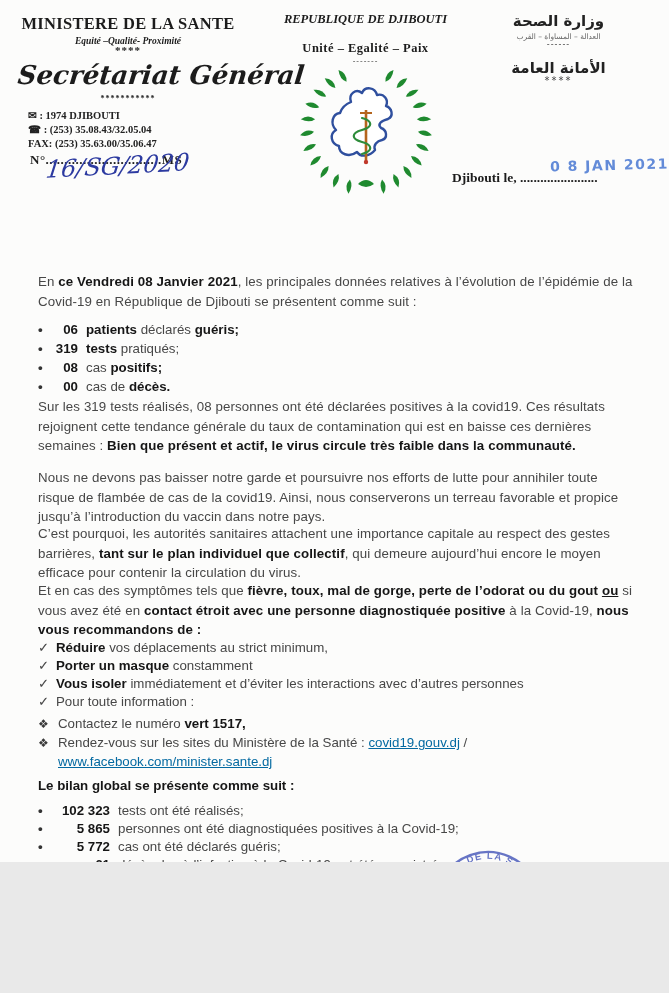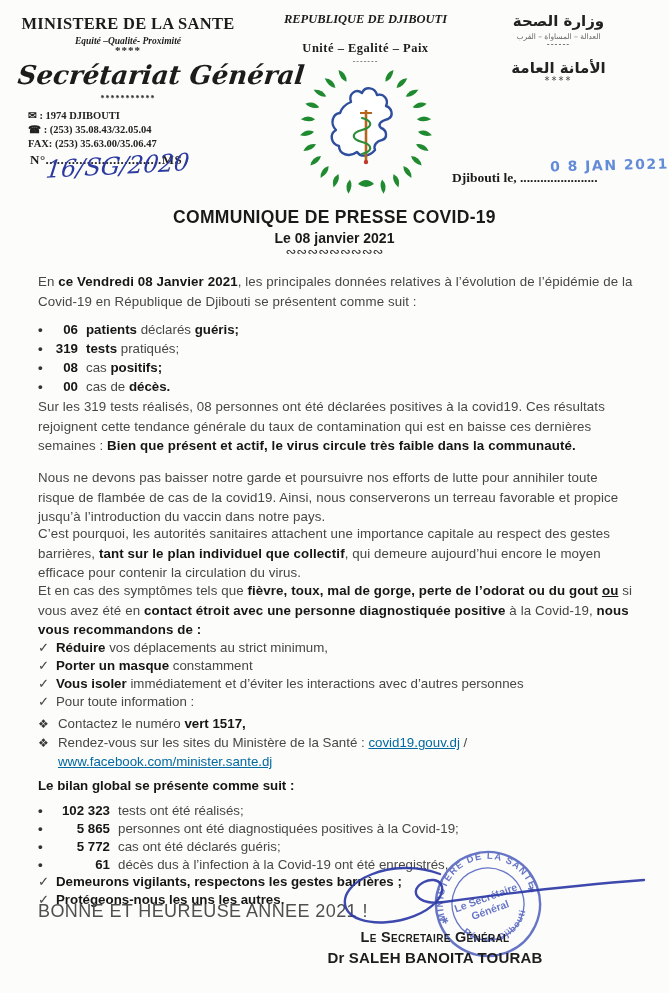--- a/index.html
+++ b/index.html
@@ -1,16 +1,16 @@
 <!DOCTYPE html>
 <html><head>
 <meta charset="utf-8">
 <style>
   html,body{margin:0;padding:0;background:#e9e9e9;}
-  .page{position:relative;width:669px;height:993px;background:#fcfcfb;overflow:hidden;
+  .page{position:relative;width:669px;height:862px;background:#fcfcfb;overflow:hidden;
         font-family:"Liberation Sans",sans-serif;color:#474747;}
   .abs{position:absolute;}
   
   .h-left{left:18px;top:14px;width:220px;text-align:center;color:#1c1c1c;}
   .h-ministry{font-family:"Liberation Serif",serif;font-weight:bold;font-size:16.5px;letter-spacing:.3px;}
   .h-motto{font-family:"Liberation Serif",serif;font-style:italic;font-weight:bold;font-size:9.5px;margin-top:2px;}
   .h-stars{font-family:"Liberation Serif",serif;font-weight:bold;font-size:11px;letter-spacing:1px;line-height:8px;}
   .h-script{font-family:"DejaVu Serif",serif;font-style:italic;font-weight:bold;font-size:26px;
             transform:skewX(-6deg);margin-top:6px;white-space:nowrap;}
   .h-div{font-family:"Liberation Serif",serif;font-weight:bold;font-size:8px;letter-spacing:1px;line-height:9px;margin-top:4px;}
@@ -170,25 +170,20 @@
   <div class="abs h-right">
     <div class="ar-big">وزارة الصحة</div>
     <div class="ar-small">العدالة – المساواة – القرب</div>
     <div class="ar-div">------</div>
     <div class="ar-big" style="margin-top:10px">الأمانة العامة</div>
     <div class="ar-div" style="font-size:10px;letter-spacing:2px">****</div>
   </div>
   <div class="abs date-line">Djibouti le, .......................</div>
   <div class="abs date-stamp">0 8 JAN 2021</div>
 
-  <div class="abs title">
-    <div class="title-l1">COMMUNIQUE DE PRESSE COVID-19</div>
-    <div class="title-l2">Le 08 janvier 2021</div>
-    <div class="title-orn">∾∾∾∾∾∾∾∾∾</div>
-  </div>
 
   <div class="abs para" style="top:272px"><span>En </span><span class="b">ce Vendredi 08 Janvier 2021</span><span>, les principales données relatives à l’évolution de l’épidémie de la Covid-19 en République de Djibouti se présentent comme suit :</span></div>
 
   <div class="abs row" style="top:320px">
       <span class="mark">•</span>
       <span class="num num-s">06</span>
       <span><span class="b">patients</span><span> déclarés </span><span class="b">guéris;</span></span>
     </div>
   <div class="abs row" style="top:339px">
       <span class="mark">•</span>

